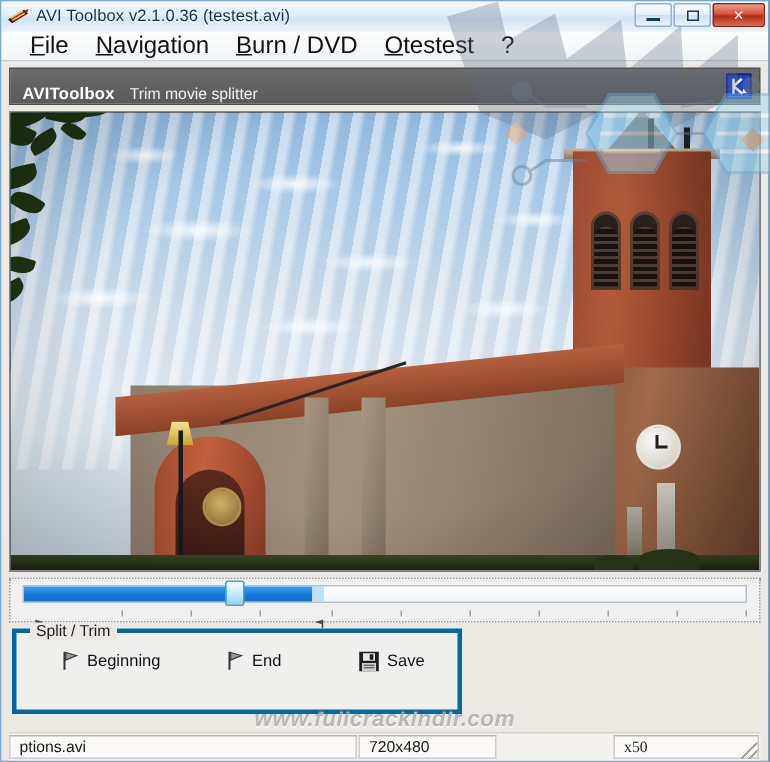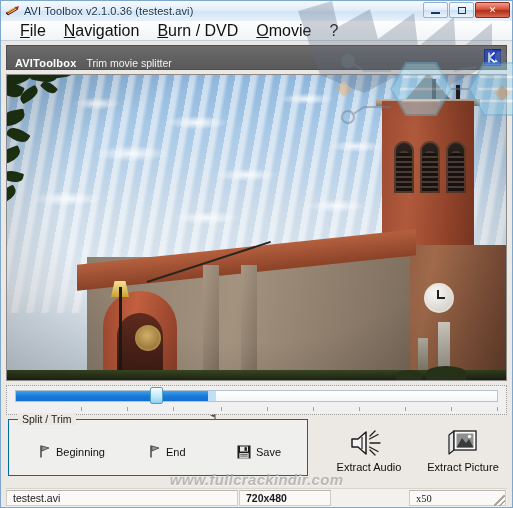--- a/index.html
+++ b/index.html
@@ -264,29 +264,29 @@
   .tick{position:absolute;top:2px;width:1px;height:4px;background:#9aa3ab;}
   .mark-a,.mark-b{position:absolute;top:1px;width:7px;height:6px;}
 
   
   #bottom{
     flex:0 0 66px;height:66px;margin-top:4px;position:relative;
     display:flex;align-items:flex-start;
   }
   #splitgroup{
     width:300px;height:57px;box-sizing:border-box;
-    border:1px solid #0369a1;background:#efefee;
+    border:3px solid #0369a1;background:#efefee;
     position:relative;margin-left:2px;
   }
   #splitgroup-title{
     position:absolute;left:9px;top:-7px;background:#ece9e4;
     padding:0 4px;font-size:10.5px;color:#1a1a1a;
   }
   .sbtn{
-    position:absolute;top:25px;display:flex;align-items:center;gap:5px;
+    position:absolute;top:12px;display:flex;align-items:center;gap:5px;
     font-size:11px;color:#101010;cursor:default;
   }
   .flag-ico{width:12px;height:13px;flex:0 0 12px;}
   .floppy-ico{width:14px;height:14px;flex:0 0 14px;}
 
   .bigbtn{
     position:absolute;top:8px;width:90px;text-align:center;
     font-size:11px;color:#0e0e0e;cursor:default;
   }
   .bigbtn .glyph{height:32px;display:flex;align-items:center;justify-content:center;}
@@ -299,21 +299,21 @@
     display:flex;align-items:stretch;position:relative;
   }
   .sb-cell{
     border:1px solid #d0ccc6;border-top-color:#bbb7b1;
     margin:1px 1px 1px 0;box-sizing:border-box;
     display:flex;align-items:center;padding-left:6px;
     font-size:10.5px;color:#1a1a1a;background:#faf9f7;
     white-space:nowrap;overflow:hidden;
   }
   #sb-file{flex:0 0 232px;}
-  #sb-res{flex:0 0 92px;font-weight:bold;}
+  #sb-res{flex:0 0 92px;}
   #sb-time{flex:0 0 76px;margin-top:42px;}
   #sb-zoom{flex:1 1 auto;font-family:Liberation Serif, serif;}
   #grip{
     position:absolute;right:2px;bottom:1px;width:11px;height:11px;
     background:
       linear-gradient(135deg,transparent 45%,#a9a49d 45%,#a9a49d 55%,transparent 55%),
       linear-gradient(135deg,transparent 70%,#a9a49d 70%,#a9a49d 80%,transparent 80%);
   }
 
   
@@ -352,21 +352,21 @@
           <div class="box-max"></div>
         </div>
       <div class="win-btn close">✕</div>
     </div>
   </div>
 
   <div id="menubar">
     <div class="menu-item"><u>F</u><span>ile</span></div>
     <div class="menu-item"><u>N</u><span>avigation</span></div>
     <div class="menu-item"><u>B</u><span>urn / DVD</span></div>
-    <div class="menu-item"><u>O</u><span>movie</span></div>
+    <div class="menu-item"><u>O</u><span>testest</span></div>
     <div class="menu-item">?</div>
   </div>
 
   <div id="client">
 
     <div id="hdr">
       <span id="hdr-brand">AVIToolbox</span>
       <span id="hdr-tag">Trim movie splitter</span>
       <div id="hdr-icon">
         <svg width="13" height="13" viewBox="0 0 13 13">
@@ -506,53 +506,25 @@
               <rect x="7.5" y="2.2" width="2.4" height="3.6" fill="#1d1d1d"></rect>
               <rect x="2.3" y="8" width="9.4" height="5.5" fill="#cfcfcf"></rect>
               <rect x="3.4" y="9" width="7.2" height="1" fill="#6e6e6e"></rect>
               <rect x="3.4" y="10.6" width="7.2" height="1" fill="#6e6e6e"></rect>
             </svg>
           </span>
           <span>Save</span>
         </div>
       </div>
 
-      <div class="bigbtn" style="left:318px;">
-        <span class="glyph">
-          <svg width="40" height="30" viewBox="0 0 40 30">
-            <path d="M3,11 L9,11 L17,4 L17,26 L9,19 L3,19 Z" fill="#f4f4f4" stroke="#1d1d1d" stroke-width="1.5" stroke-linejoin="round"></path>
-            <path d="M13,9 L13,21" stroke="#1d1d1d" stroke-width="1.2"></path>
-            <g stroke="#1d1d1d" stroke-width="1.3" stroke-linecap="round">
-              <path d="M21,15 L31,15"></path>
-              <path d="M20.5,11 L29,6.5"></path>
-              <path d="M20.5,19 L29,23.5"></path>
-              <path d="M21,8 L26,3"></path>
-              <path d="M21,22 L26,27"></path>
-            </g>
-          </svg>
-        </span>
-        <span class="lbl">Extract Audio</span>
-      </div>
-
-      <div class="bigbtn" style="left:412px;">
-        <span class="glyph">
-          <svg width="36" height="30" viewBox="0 0 36 30">
-            <path d="M4,7 L4,26 L9,22 L9,3 Z" fill="#e8e8e8" stroke="#1d1d1d" stroke-width="1.2" stroke-linejoin="round"></path>
-            <rect x="9" y="3" width="22" height="19" fill="#fbfbfb" stroke="#1d1d1d" stroke-width="1.3"></rect>
-            <rect x="11.5" y="5.5" width="17" height="14" fill="#8f8f8f"></rect>
-            <path d="M11.5,19.5 L17,10 L21,15 L24,11 L28.5,19.5 Z" fill="#3a3a3a"></path>
-            <circle cx="24.5" cy="8.5" r="1.8" fill="#efefef"></circle>
-          </svg>
-        </span>
-        <span class="lbl">Extract Picture</span>
-      </div>
+
     </div>
 
     <div id="statusbar">
-      <div class="sb-cell" id="sb-file">testest.avi</div>
+      <div class="sb-cell" id="sb-file">ptions.avi</div>
       <div class="sb-cell" id="sb-res">720x480</div>
       <div class="sb-cell" id="sb-time">0:02</div>
       <div class="sb-cell" id="sb-zoom">x50</div>
       <div id="grip"></div>
     </div>
   </div>
 
   <svg id="overlay-art" viewBox="0 0 230 130" preserveAspectRatio="none">
     <path d="M12,10 L46,0 L52,26 L84,8 L92,38 L128,12 L132,46 L168,16 L170,52 L206,22 L206,62 L160,86 L120,70 L78,92 L34,74 Z" fill="#5e6b80" opacity="0.55"></path>
     <g opacity="0.85">

